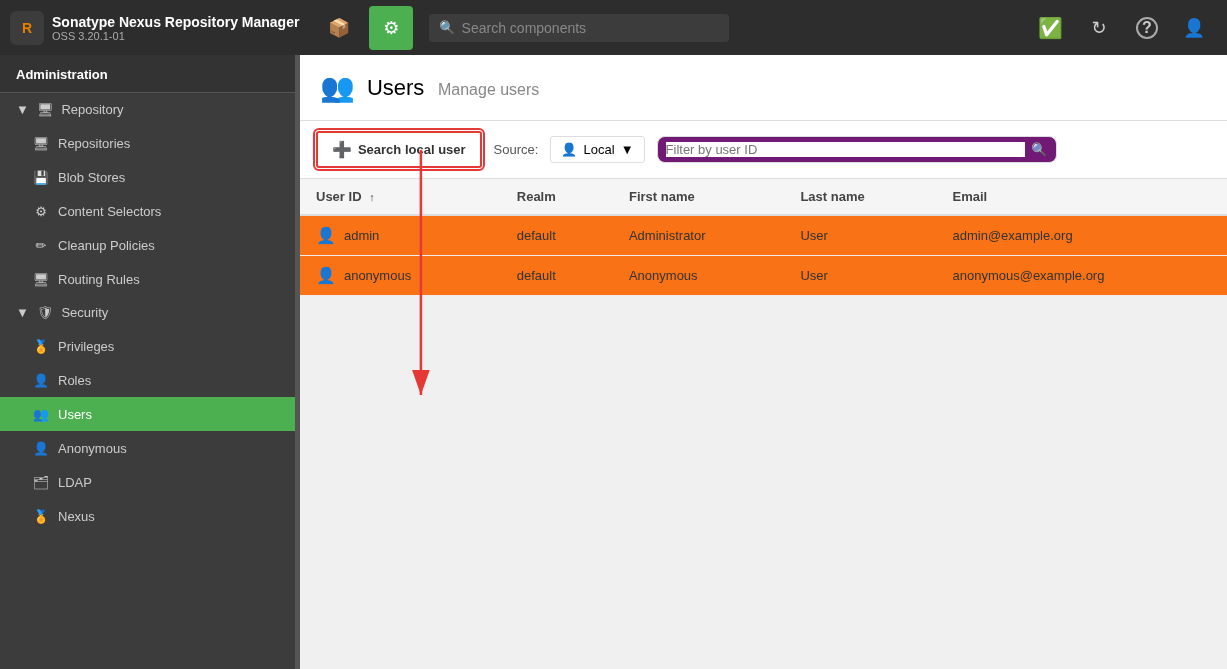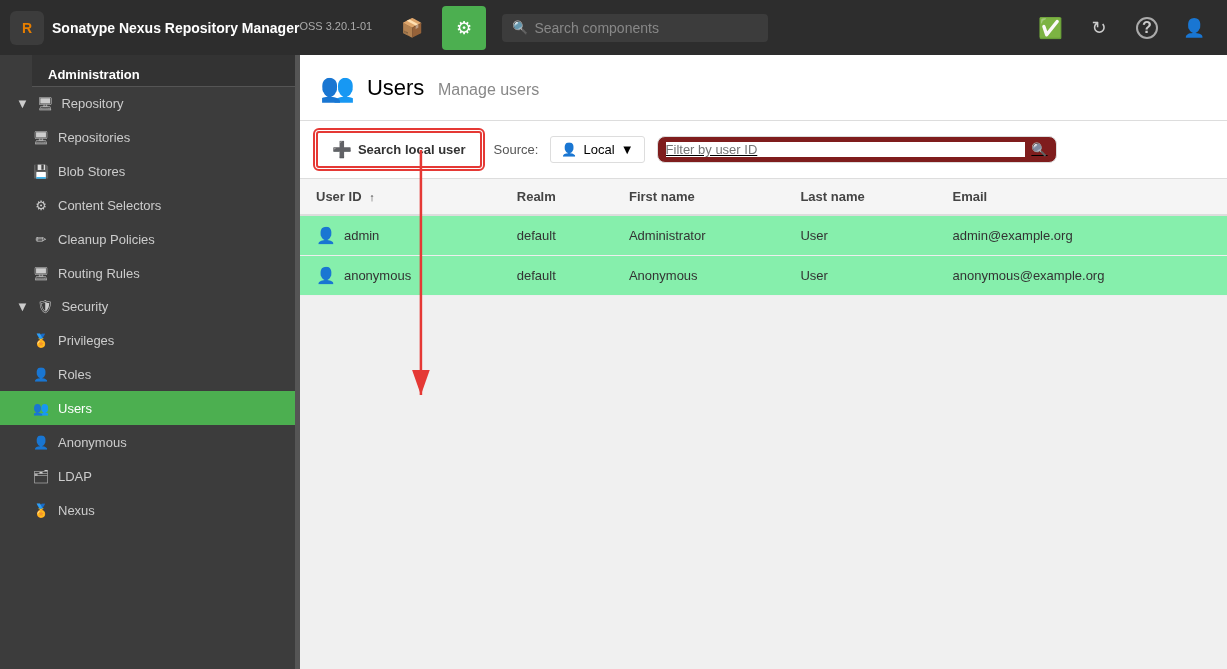--- a/index.html
+++ b/index.html
@@ -18,21 +18,21 @@
       top: 0; left: 0; right: 0;
       z-index: 100;
     }
     .topbar-logo {
       width: 34px; height: 34px;
       background: #3c3c3c;
       border-radius: 6px;
       display: flex; align-items: center; justify-content: center;
       font-weight: bold; color: #e67e00; font-size: 14px;
     }
-    .topbar-title { display: flex; flex-direction: row; margin-right: 10px; }
+    .topbar-title { display: flex; flex-direction: column; margin-right: 10px; }
     .topbar-title .app-name { font-size: 14px; font-weight: bold; color: #fff; }
     .topbar-title .app-version { font-size: 11px; color: #aaa; }
     .topbar-icon-btn {
       width: 44px; height: 44px;
       display: flex; align-items: center; justify-content: center;
       border-radius: 4px; cursor: pointer; color: #ccc; font-size: 18px;
     }
     .topbar-icon-btn.active { background: #4caf50; color: #fff; }
     .search-bar {
       display: flex; align-items: center;
@@ -61,27 +61,26 @@
     
     .sidebar {
       width: 300px;
       background: #3c3c3c;
       color: #ddd;
       overflow-y: auto;
       flex-shrink: 0;
       position: relative;
     }
     .sidebar-section-header {
-      padding: 12px 16px 4px;
+      padding: 12px 16px 10px;
       font-size: 13px;
       font-weight: bold;
       color: #fff;
       background: #333;
       border-bottom: 1px solid #555;
-      margin-left: 32px;
     }
     .sidebar-group-header {
       display: flex; align-items: center;
       padding: 9px 16px;
       cursor: pointer;
       color: #ccc;
       font-size: 13px;
       gap: 8px;
     }
     .sidebar-item {
@@ -146,29 +145,29 @@
     .source-label { font-size: 13px; color: #555; }
     .source-dropdown {
       display: flex; align-items: center; gap: 6px;
       background: #fff; border: 1px solid #ddd;
       border-radius: 3px; padding: 5px 10px;
       cursor: pointer; font-size: 13px;
     }
     .filter-input-wrapper {
       display: flex; align-items: center;
       border: 1px solid #ddd; border-radius: 8px;
-      padding: 5px 8px; background: #7f1d1d;
-      gap: 6px; flex: 1; max-width: 400px; text-decoration: underline;
+      padding: 5px 8px; background: #701a75;
+      gap: 6px; flex: 1; max-width: 400px;
     }
     .filter-input-wrapper input {
       border: none; outline: none; font-size: 13px; flex: 1; color: #999;
     }
 
     
-    .table-container { background: #86efac; margin: 0; }
+    .table-container { background: #f97316; margin: 0; }
     table { width: 100%; border-collapse: collapse; }
     thead tr { background: #f5f5f5; border-bottom: 2px solid #ddd; }
     thead th {
       padding: 10px 16px;
       text-align: left;
       font-size: 13px;
       font-weight: bold;
       color: #444;
     }
     tbody tr { border-bottom: 1px solid #eee; }

